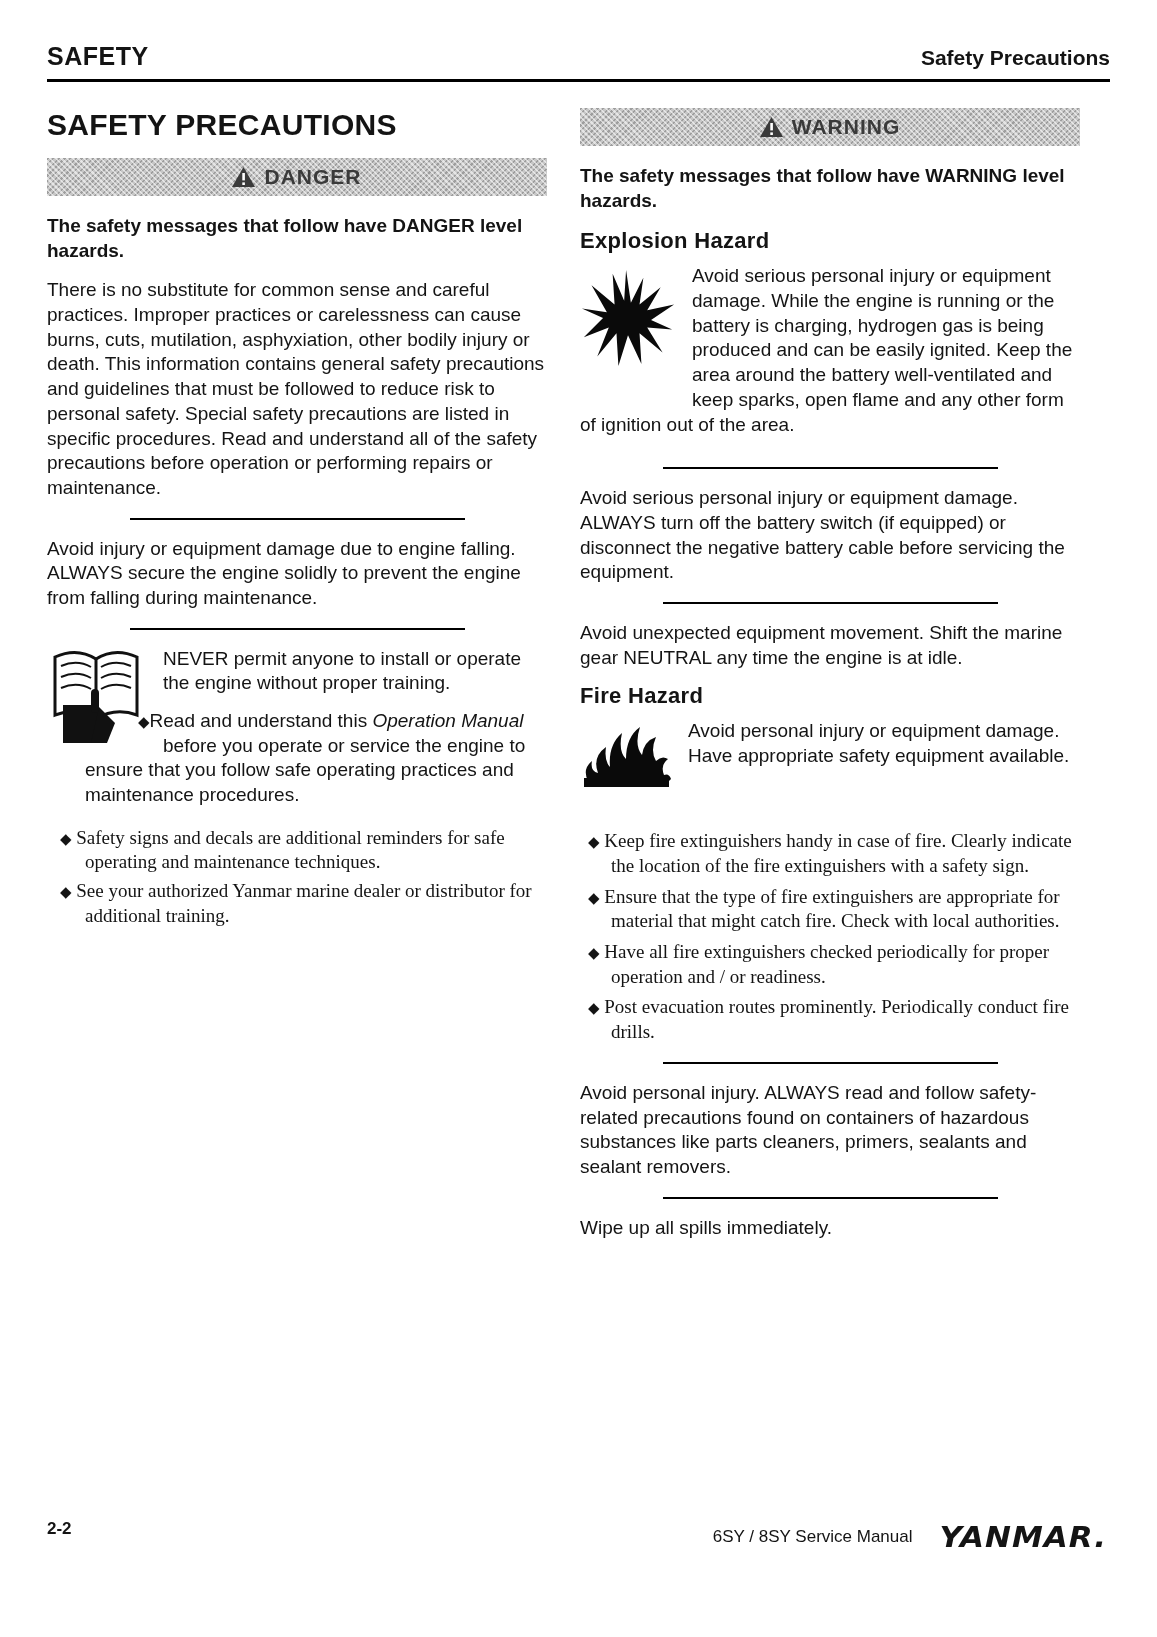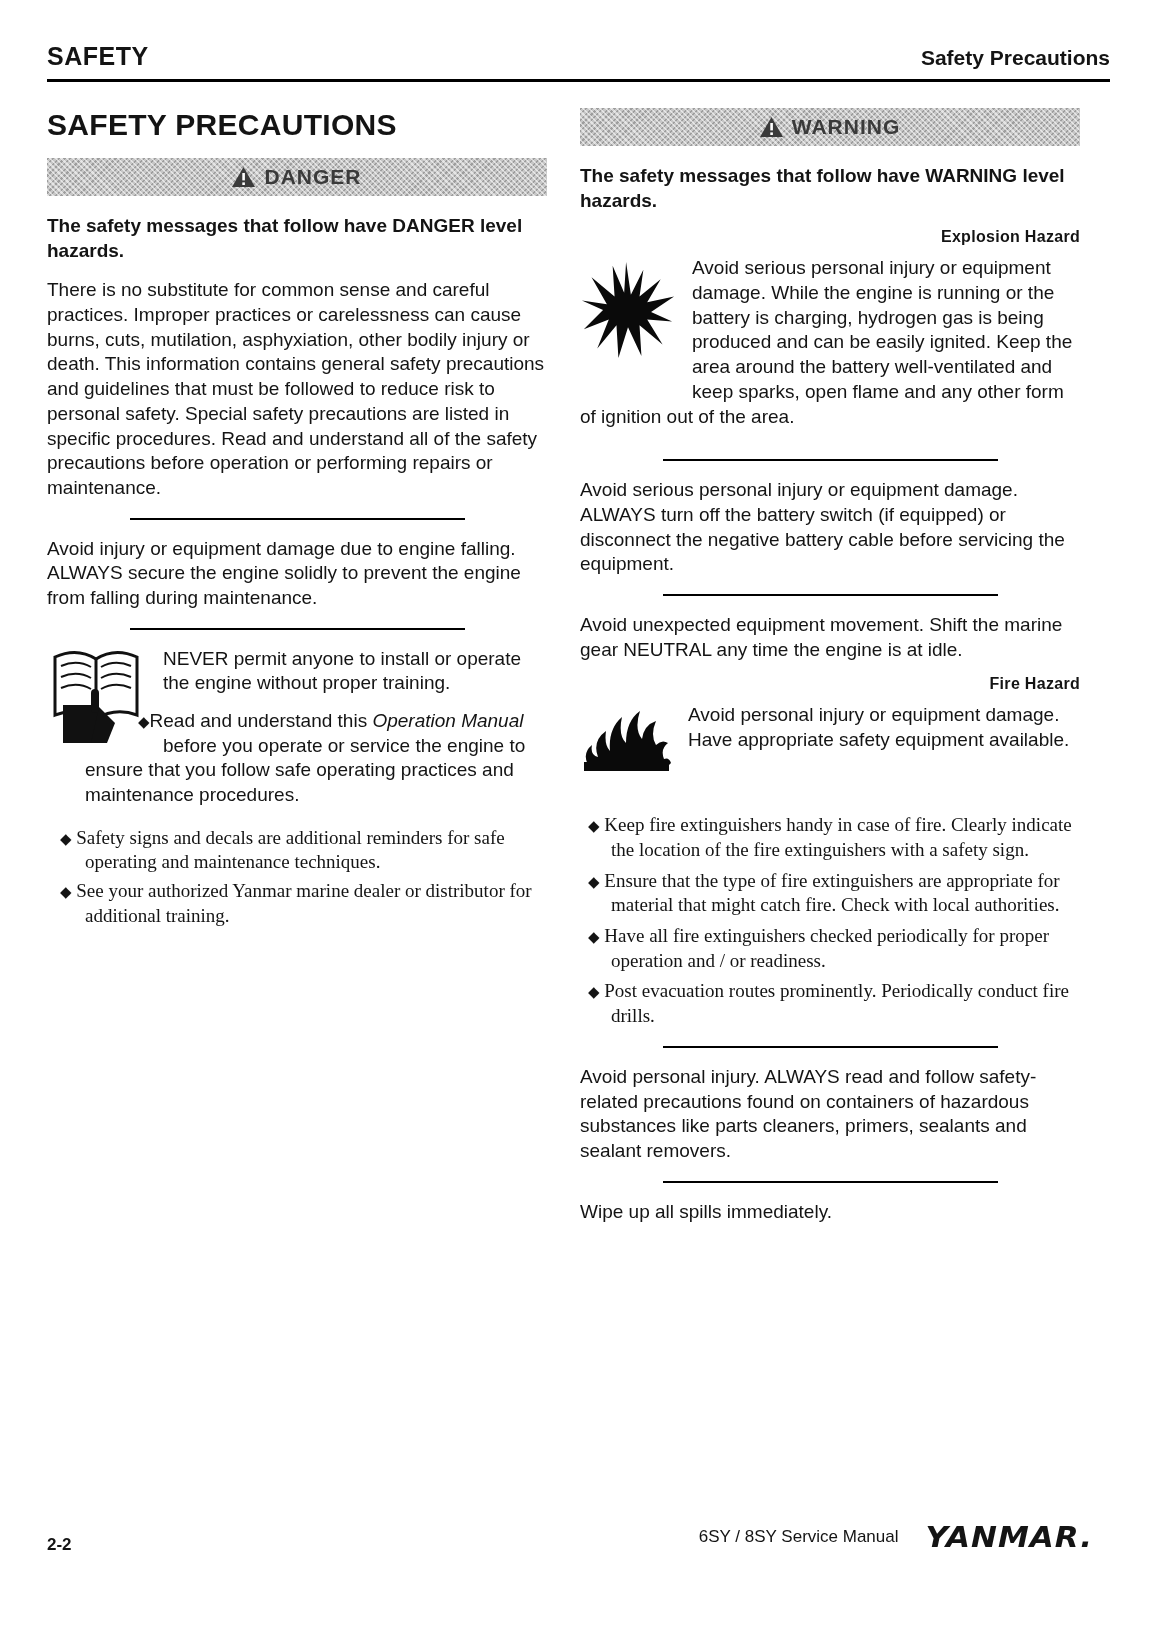--- a/index.html
+++ b/index.html
@@ -33,40 +33,40 @@
     color:#3a3a3a;font-weight:bold;font-size:21px;letter-spacing:1px;
     margin-bottom:18px;
   }
   .banner .tri{display:inline-flex;align-items:center;}
 
   p{font-size:19px;line-height:1.3;margin:0 0 13px 0;}
   p.bold{font-weight:bold;margin-bottom:15px;}
 
   .divider{width:335px;height:2px;background:#000;margin:17px auto 17px auto;}
 
-  .hazard-h{text-align:right;font-weight:bold;font-size:16px;margin:10px 0 10px 0;letter-spacing:.3px;}
+  .hazard-h{text-align:left;font-weight:bold;font-size:22px;margin:10px 0 10px 0;letter-spacing:.3px;}
 
   .icon-block{margin-bottom:4px;}
   .icon-block::after{content:"";display:block;clear:both;}
   .float-icon{float:left;margin:2px 18px 10px 0;}
   .float-icon.explosion{margin:4px 16px 16px 0;}
   .float-icon.fire{margin:4px 16px 8px 0;}
 
   .bullet-p{margin:0 0 14px 13px;padding-left:25px;text-indent:-25px;}
   .dm{font-size:15px;}
   em.man{font-style:italic;}
 
   ul.blist{list-style:none;margin:2px 0 0 0;padding:0;font-family:Liberation Serif, serif;}
   ul.blist li{font-size:19px;line-height:1.3;margin:0 0 4px 13px;padding-left:25px;text-indent:-25px;}
   .col.right ul.blist{margin-top:28px;}
   .col.right ul.blist li{margin-left:8px;padding-left:23px;text-indent:-23px;margin-bottom:6px;}
 
   .pagefoot{
-    position:absolute;left:47px;right:64px;bottom:82px;
-    display:flex;justify-content:space-between;align-items:flex-end;
+    position:absolute;left:47px;right:50px;bottom:82px;
+    display:flex;justify-content:space-between;align-items:flex-start;
   }
   .pf-page{font-size:17px;font-weight:bold;}
   .pf-right{display:flex;align-items:center;gap:27px;}
   .pf-manual{font-size:17px;}
   .pf-logo{
     font-family:"DejaVu Sans", sans-serif;
     font-size:31px;font-weight:bold;font-style:italic;
     letter-spacing:1px;transform:scaleY(.92);
   }
 </style>

